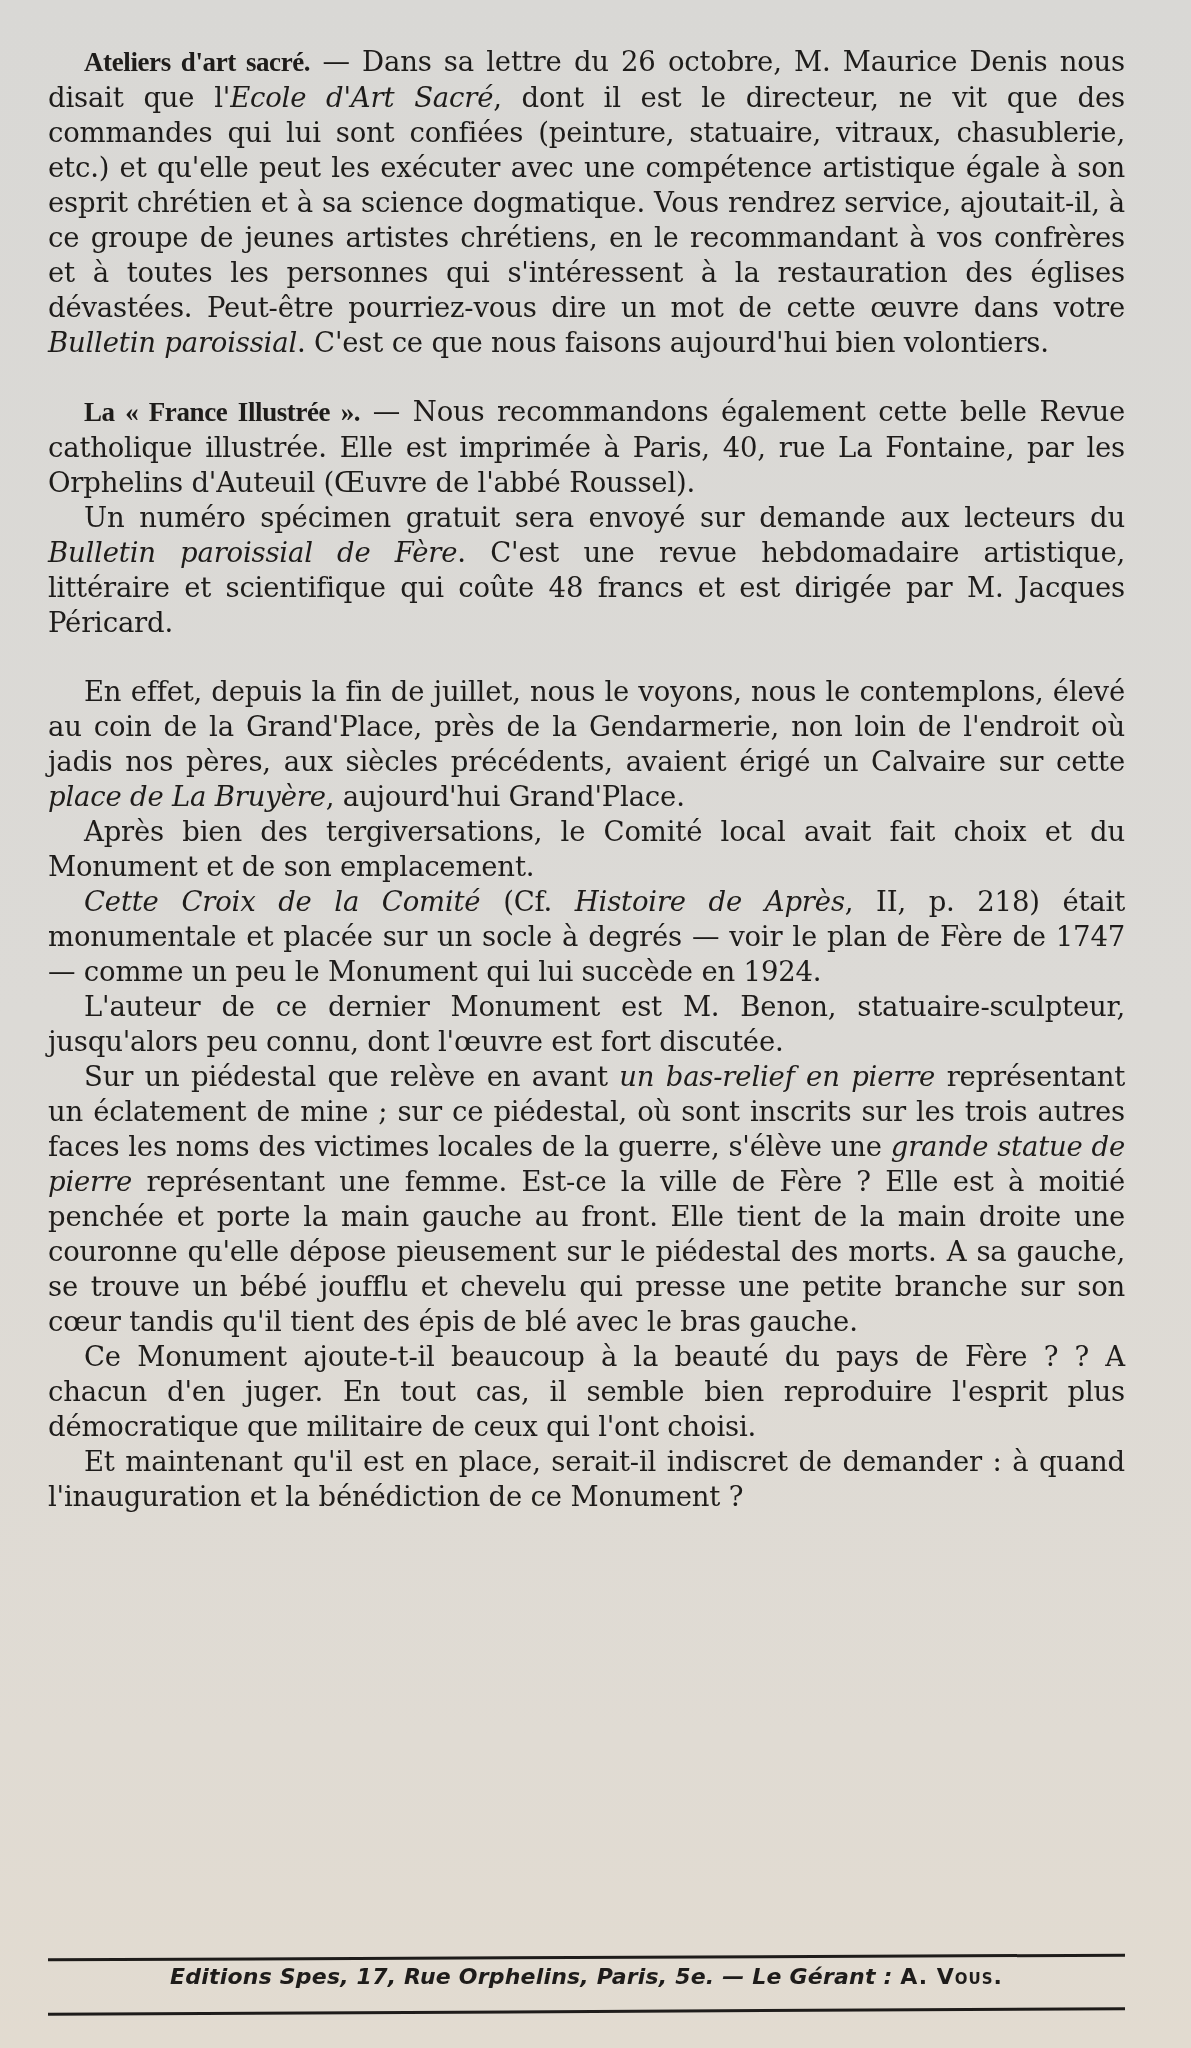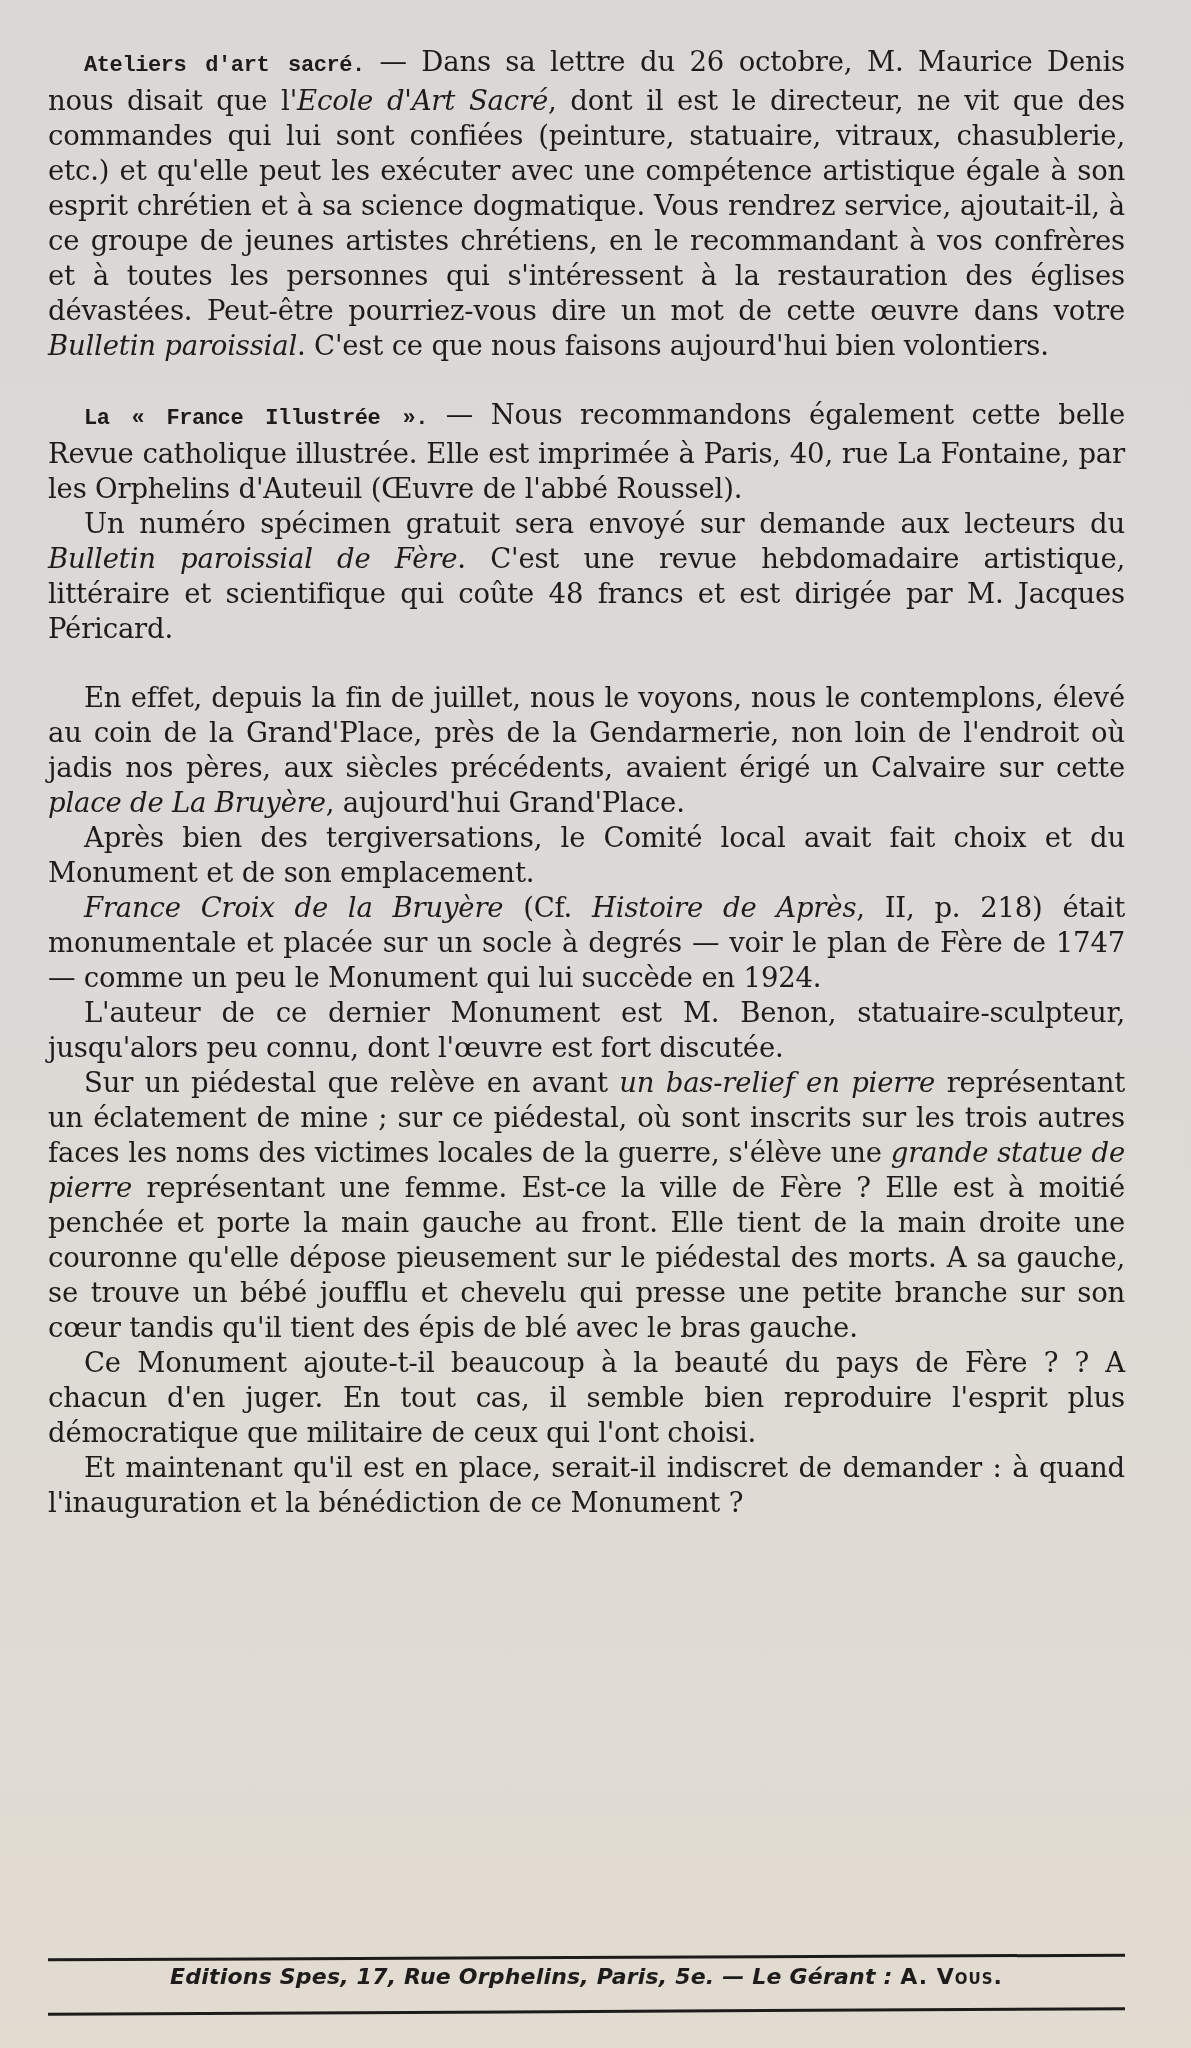--- a/index.html
+++ b/index.html
@@ -10,21 +10,21 @@
     color: #1e1c1a;
     position: relative;
   }
   .page {
     position: absolute; left: 48px; top: 44px; width: 1077px;
     font-size: 27.5px; line-height: 35px;
     letter-spacing: -0.2px;
   }
   .section { margin-bottom: 34px; }
   .para { margin: 0; text-align: justify; text-indent: 36px; }
-  .heading { font-family: Liberation Mono, monospace; font-weight: bold; letter-spacing: -0.4px; font-size: 22px; }
+  .heading { font-family: Liberation Serif, serif; font-weight: bold; letter-spacing: -0.4px; font-size: 27px; }
   i, .it { font-style: italic; }
   .footer-rule {
     position: absolute; left: 48px; width: 1077px; height: 3px; background: #1e1c1a;
   }
   .footer-rule.top { top: 1956px; transform: rotate(-0.25deg); }
   .footer-rule.bottom { top: 2010px; transform: rotate(-0.3deg); }
   .footer-line {
     position: absolute; left: 48px; width: 1077px; top: 1964px;
     text-align: center; font-style: italic; font-weight: bold;
     font-family: "DejaVu Sans", sans-serif; font-size: 22px; letter-spacing: 0.2px;
@@ -43,21 +43,21 @@
   <div class="section">
       <p class="para"><span class="heading">Ateliers d'art sacré.</span><span> — Dans sa lettre du 26 octobre, M. Maurice Denis nous disait que l'</span><span class="it">Ecole d'Art Sacré</span><span>, dont il est le directeur, ne vit que des commandes qui lui sont confiées (peinture, statuaire, vitraux, chasublerie, etc.) et qu'elle peut les exécuter avec une compétence artistique égale à son esprit chrétien et à sa science dogmatique. Vous rendrez service, ajoutait-il, à ce groupe de jeunes artistes chrétiens, en le recommandant à vos confrères et à toutes les personnes qui s'intéressent à la restauration des églises dévastées. Peut-être pourriez-vous dire un mot de cette œuvre dans votre </span><span class="it">Bulletin paroissial</span><span>. C'est ce que nous faisons aujourd'hui bien volontiers.</span></p>
     </div>
   <div class="section">
       <p class="para"><span class="heading">La « France Illustrée ».</span><span> — Nous recommandons également cette belle Revue catholique illustrée. Elle est imprimée à Paris, 40, rue La Fontaine, par les Orphelins d'Auteuil (Œuvre de l'abbé Roussel).</span></p>
       <p class="para"><span>Un numéro spécimen gratuit sera envoyé sur demande aux lecteurs du </span><span class="it">Bulletin paroissial de Fère</span><span>. C'est une revue hebdomadaire artistique, littéraire et scientifique qui coûte 48 francs et est dirigée par M. Jacques Péricard.</span></p>
     </div>
   <div class="section">
       <p class="para"><span>En effet, depuis la fin de juillet, nous le voyons, nous le contemplons, élevé au coin de la Grand'Place, près de la Gendarmerie, non loin de l'endroit où jadis nos pères, aux siècles précédents, avaient érigé un Calvaire sur cette </span><span class="it">place de La Bruyère</span><span>, aujourd'hui Grand'Place.</span></p>
       <p class="para"><span>Après bien des tergiversations, le Comité local avait fait choix et du Monument et de son emplacement.</span></p>
-      <p class="para"><span class="it">France Croix de la Bruyère</span><span> (Cf. </span><span class="it">Histoire de Après</span><span>, II, p. 218) était monumentale et placée sur un socle à degrés — voir le plan de Fère de 1747 — comme un peu le Monument qui lui succède en 1924.</span></p>
+      <p class="para"><span class="it">Cette Croix de la Comité</span><span> (Cf. </span><span class="it">Histoire de Après</span><span>, II, p. 218) était monumentale et placée sur un socle à degrés — voir le plan de Fère de 1747 — comme un peu le Monument qui lui succède en 1924.</span></p>
       <p class="para"><span>L'auteur de ce dernier Monument est M. Benon, statuaire-sculpteur, jusqu'alors peu connu, dont l'œuvre est fort discutée.</span></p>
       <p class="para"><span>Sur un piédestal que relève en avant </span><span class="it">un bas-relief en pierre</span><span> représentant un éclatement de mine ; sur ce piédestal, où sont inscrits sur les trois autres faces les noms des victimes locales de la guerre, s'élève une </span><span class="it">grande statue de pierre</span><span> représentant une femme. Est-ce la ville de Fère ? Elle est à moitié penchée et porte la main gauche au front. Elle tient de la main droite une couronne qu'elle dépose pieusement sur le piédestal des morts. A sa gauche, se trouve un bébé joufflu et chevelu qui presse une petite branche sur son cœur tandis qu'il tient des épis de blé avec le bras gauche.</span></p>
       <p class="para"><span>Ce Monument ajoute-t-il beaucoup à la beauté du pays de Fère ? ? A chacun d'en juger. En tout cas, il semble bien reproduire l'esprit plus démocratique que militaire de ceux qui l'ont choisi.</span></p>
       <p class="para"><span>Et maintenant qu'il est en place, serait-il indiscret de demander : à quand l'inauguration et la bénédiction de ce Monument ?</span></p>
     </div>
 </div>
 
 <div class="footer-rule top"></div>
 <div class="footer-line">
   <span>Editions Spes, 17, Rue Orphelins, Paris, 5e. — Le Gérant : </span><span class="sc">A. Vous.</span>

